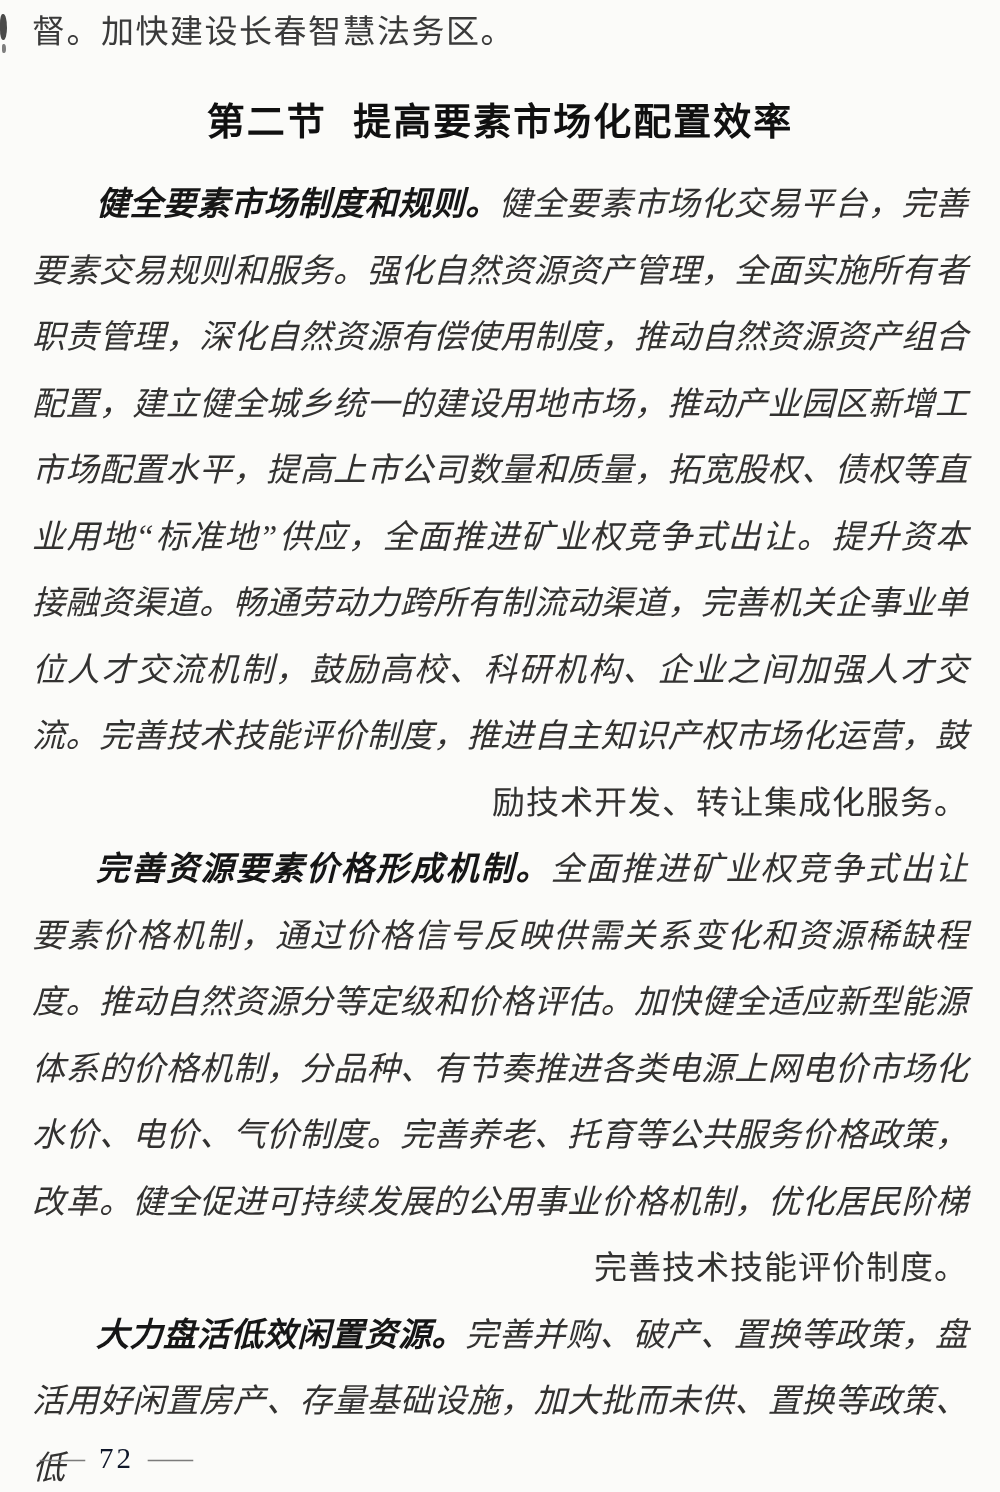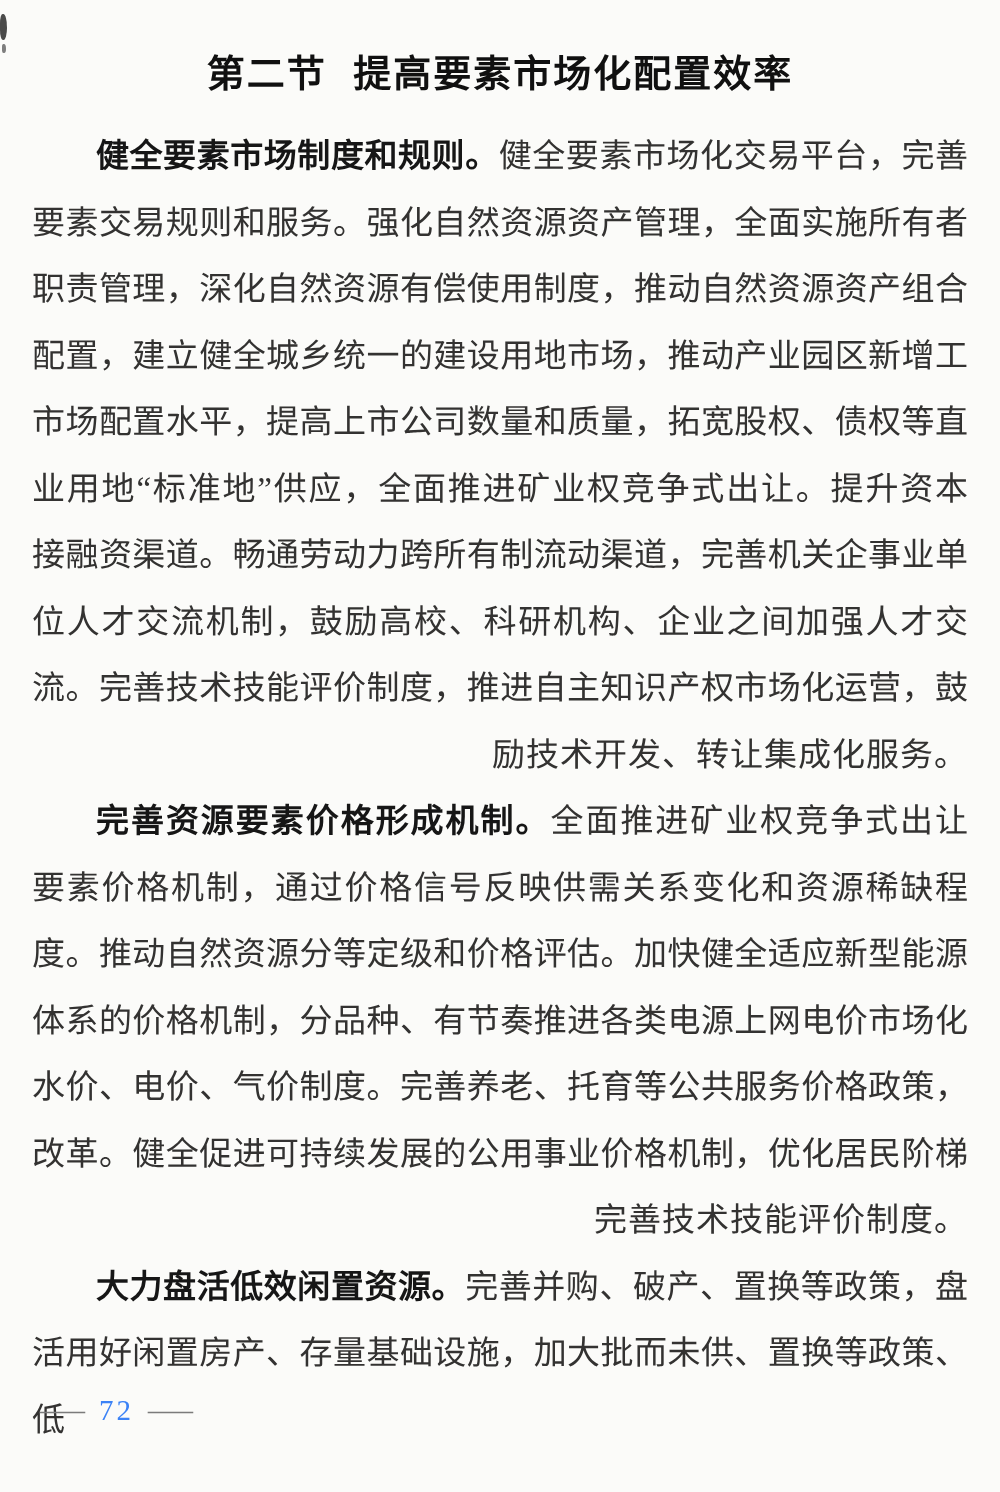--- a/index.html
+++ b/index.html
@@ -56,20 +56,21 @@
     line-height: 66.5px;
     height: 66.5px;
     white-space: nowrap;
     color: #333231;
   }
   .line.fill {
     white-space: normal;
     text-align: justify;
     text-align-last: justify;
     text-justify: inter-character;
+    font-style: italic;
   }
   .line.end {
     text-align: right;
     letter-spacing: 1px;
   }
   .line.indent {
     padding-left: 64px;
   }
   .lead {
     font-weight: 700;
@@ -84,39 +85,40 @@
     color: #333;
   }
   .footer .dash {
     color: #7b7b7b;
     display: inline-block;
     transform: scaleX(1.55);
     transform-origin: center;
   }
   .footer .pagenum {
     margin: 0 22px;
-    color: #3b82f6;
+    color: #0f172a;
     letter-spacing: 3px;
   }
   
   .speck {
     position: absolute;
     background: #2b2b2b;
     border-radius: 40% 60% 55% 45%;
   }
   .speck.s1 { left: 0px; top: 14px; width: 7px; height: 26px; opacity: .85; }
   .speck.s2 { left: 2px; top: 44px; width: 4px; height: 9px; opacity: .6; }
 </style>
 </head>
 <body>
 
 <div class="page">
   <div class="speck s1"></div>
   <div class="speck s2"></div>
 
+  <div class="carryover">督。加快建设长春智慧法务区。</div>
 
   <div class="section-heading">
     <span class="label">第二节</span><span>提高要素市场化配置效率</span>
   </div>
 
   <div class="body-text">
       <div class="paragraph">
         <div class="line fill indent"><span class="lead">健全要素市场制度和规则。</span><span>健全要素市场化交易平台，完善</span></div>
         <div class="line fill"><span>要素交易规则和服务。强化自然资源资产管理，全面实施所有者</span></div>
         <div class="line fill"><span>职责管理，深化自然资源有偿使用制度，推动自然资源资产组合</span></div>

